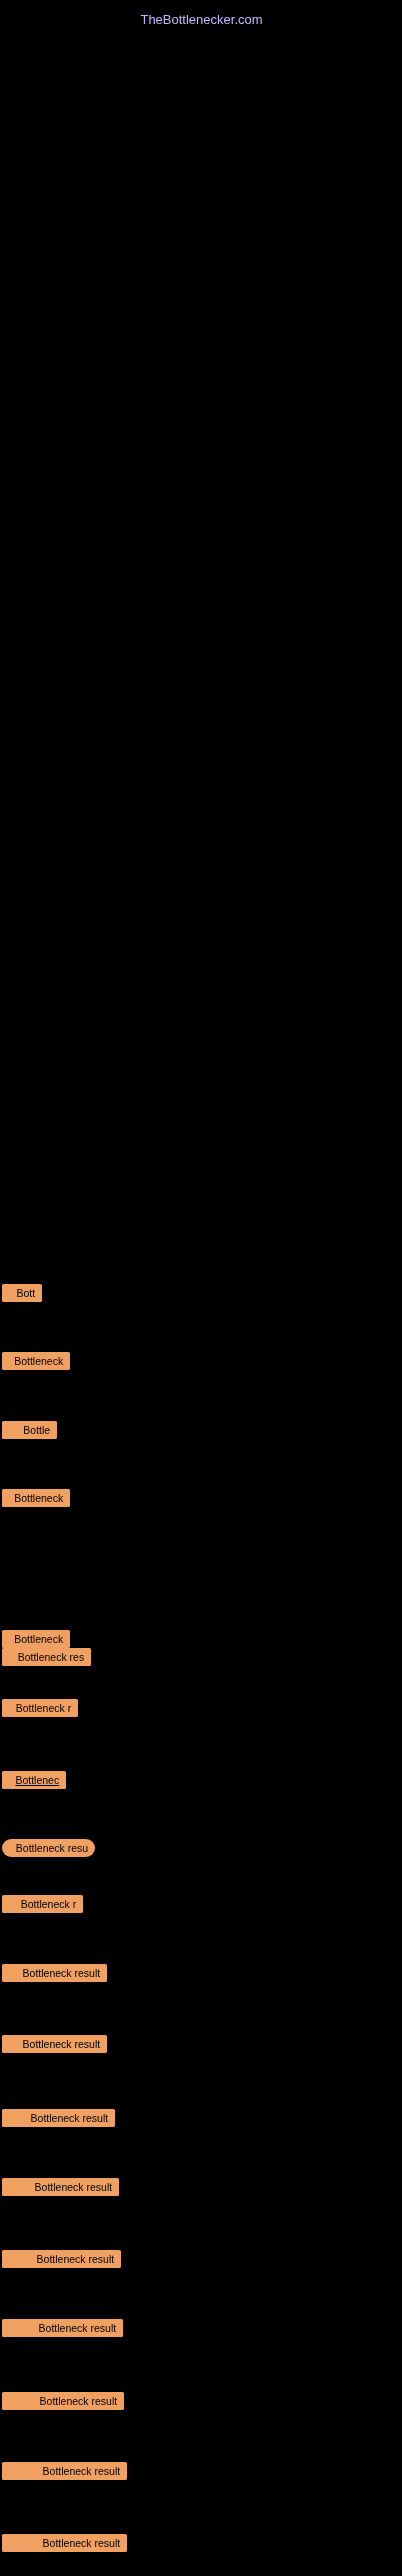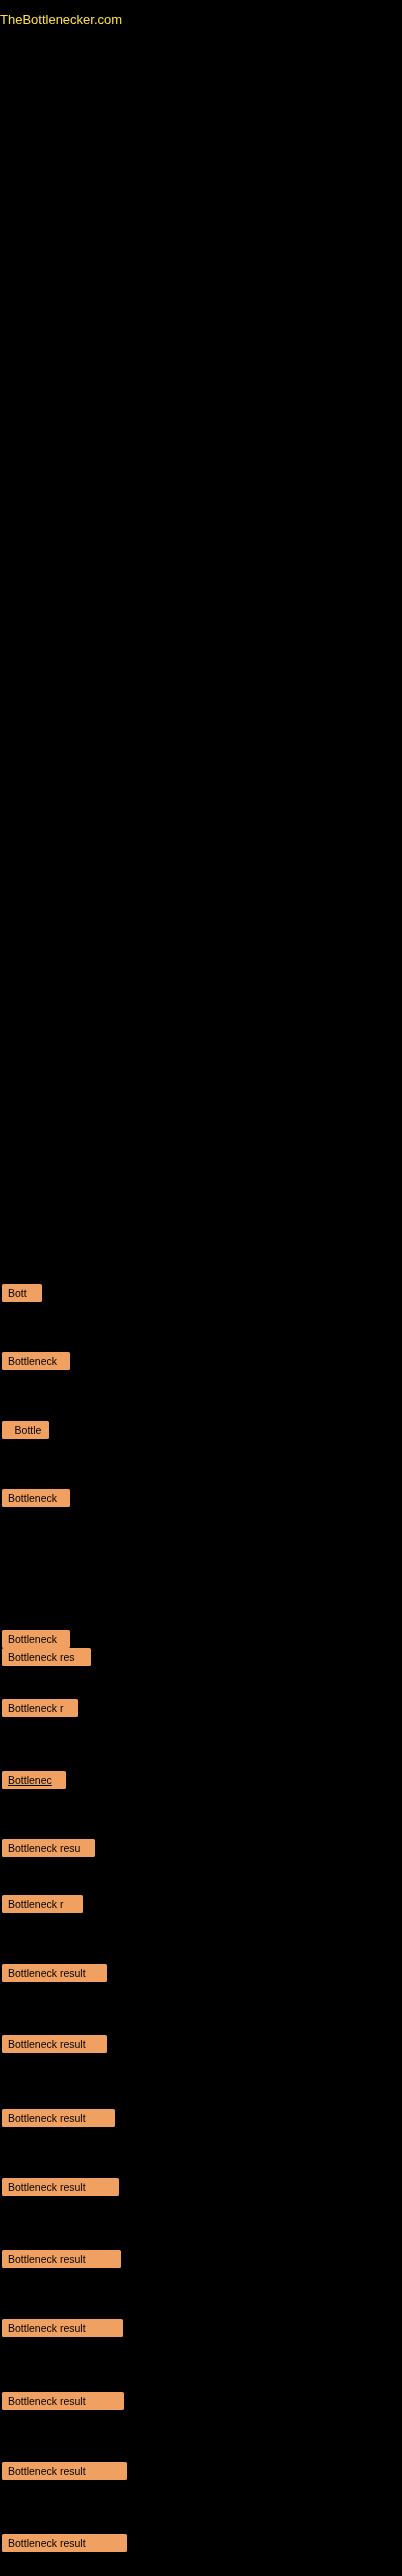--- a/index.html
+++ b/index.html
@@ -1,28 +1,30 @@
 <!DOCTYPE html>
 <html style="font-size:13px"><head>
   <meta charset="utf-8">
   <style>
     * {
       margin: 0;
       padding: 0;
       box-sizing: border-box;
+      text-align: right;
     }
     body {
       width: 403px;
       min-height: 2576px;
       background-color: #000000;
       font-family: Arial, sans-serif;
       position: relative;
     }
     .site-title {
-      color: #fde047;
+      text-align: center;
+      color: #c4b5fd;
       font-size: 13px;
       padding: 8px 0;
       position: absolute;
       top: 4px;
       left: 0;
       right: 0;
     }
     .bottleneck-item {
       position: absolute;
       background-color: #f0a060;
@@ -35,27 +37,27 @@
     }
   </style>
 </head>
 <body>
 
 <span class="site-title">TheBottlenecker.com</span>
 
 <div id="items-container">
     <div class="bottleneck-item" style="top: 1284px; width: 40px;">Bott</div>
     <div class="bottleneck-item" style="top: 1352px; width: 68px;">Bottleneck</div>
-    <div class="bottleneck-item" style="top: 1421px; width: 47px; padding-left: 13px;">Bottle</div>
+    <div class="bottleneck-item" style="top: 1421px; width: 55px; padding-left: 13px;">Bottle</div>
     <div class="bottleneck-item" style="top: 1489px; width: 68px;">Bottleneck</div>
     <div class="bottleneck-item" style="top: 1648px; width: 89px;">Bottleneck res</div>
     <div class="bottleneck-item" style="top: 1630px; width: 68px;">Bottleneck</div>
     <div class="bottleneck-item" style="top: 1699px; width: 76px;">Bottleneck r</div>
     <div class="bottleneck-item" style="top: 1771px; width: 64px; text-decoration: underline;">Bottlenec</div>
-    <div class="bottleneck-item" style="top: 1839px; width: 93px;">Bottleneck resu</div>
+    <div class="bottleneck-item" style="top: 1839px; width: 93px; border-radius: 9px;">Bottleneck resu</div>
     <div class="bottleneck-item" style="top: 1895px; width: 81px;">Bottleneck r</div>
     <div class="bottleneck-item" style="top: 1964px; width: 105px;">Bottleneck result</div>
     <div class="bottleneck-item" style="top: 2035px; width: 105px;">Bottleneck result</div>
     <div class="bottleneck-item" style="top: 2109px; width: 113px;">Bottleneck result</div>
     <div class="bottleneck-item" style="top: 2178px; width: 117px;">Bottleneck result</div>
     <div class="bottleneck-item" style="top: 2250px; width: 119px;">Bottleneck result</div>
     <div class="bottleneck-item" style="top: 2319px; width: 121px;">Bottleneck result</div>
     <div class="bottleneck-item" style="top: 2392px; width: 122px;">Bottleneck result</div>
     <div class="bottleneck-item" style="top: 2462px; width: 125px;">Bottleneck result</div>
     <div class="bottleneck-item" style="top: 2534px; width: 125px;">Bottleneck result</div>

